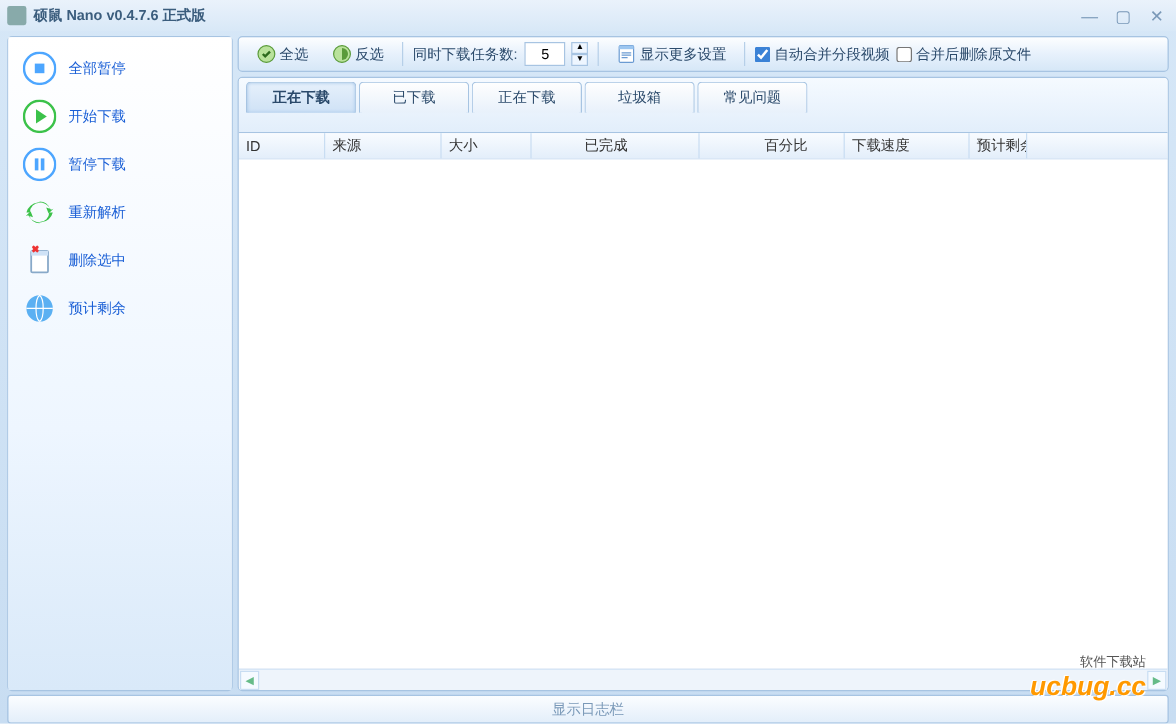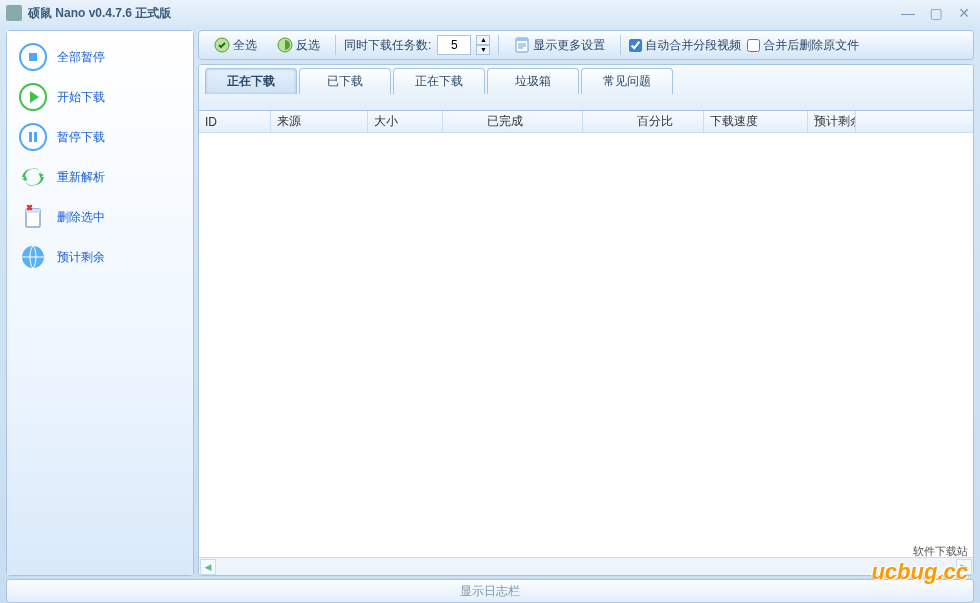--- a/index.html
+++ b/index.html
@@ -43,21 +43,21 @@
 
 .grid-head { display:flex; height:22px; background:linear-gradient(to bottom,#f8fbff,#e3eefa); border-bottom:1px solid #c8ddf2;}
 .grid-head .col { border-right:1px solid #c8ddf2; display:flex; align-items:center; padding:0 6px; font-size:12px; color:#333; overflow:hidden; white-space:nowrap;}
 .grid-body { flex:1; background:#fff; overflow:auto; position:relative;}
 .hscroll { height:18px; background:#eef4fb; border-top:1px solid #c8ddf2; display:flex; align-items:center;}
 .hscroll .arrow { width:16px; height:16px; border:1px solid #c8ddf2; background:#f5faff; display:flex; align-items:center; justify-content:center; font-size:9px; color:#6b8; cursor:pointer; margin:0 1px;}
 .hscroll .track { flex:1; height:14px; }
 
 .logbar { height:24px; margin:3px 6px 4px 6px; background:linear-gradient(to bottom,#fbfdff,#e3eefa); border:1px solid #a7c4e2; border-radius:3px; display:flex; align-items:center; justify-content:center; color:#7a99b8; font-size:12px; cursor:pointer;}
 
-.watermark { position:absolute; right:12px; bottom:18px; font-size:22px; font-weight:bold; font-style:italic; color:#ff9900; text-shadow:1px 1px 0 #fff, -1px -1px 0 #fff; pointer-events:none;}
+.watermark { position:absolute; right:25px; bottom:18px; font-size:22px; font-weight:bold; font-style:italic; color:#ff9900; text-shadow:1px 1px 0 #fff, -1px -1px 0 #fff; pointer-events:none;}
 .watermark .sub { font-size:11px; color:#555; display:block; text-align:right; font-style:normal; font-weight:normal; text-shadow:1px 1px 0 #fff;}
 </style>
 </head>
 <body>
 
 <div class="titlebar">
   <span class="app-icon"></span>
   <span class="title-text">硕鼠 Nano v0.4.7.6 正式版</span>
   <div class="win-controls">
     <span>—</span>

